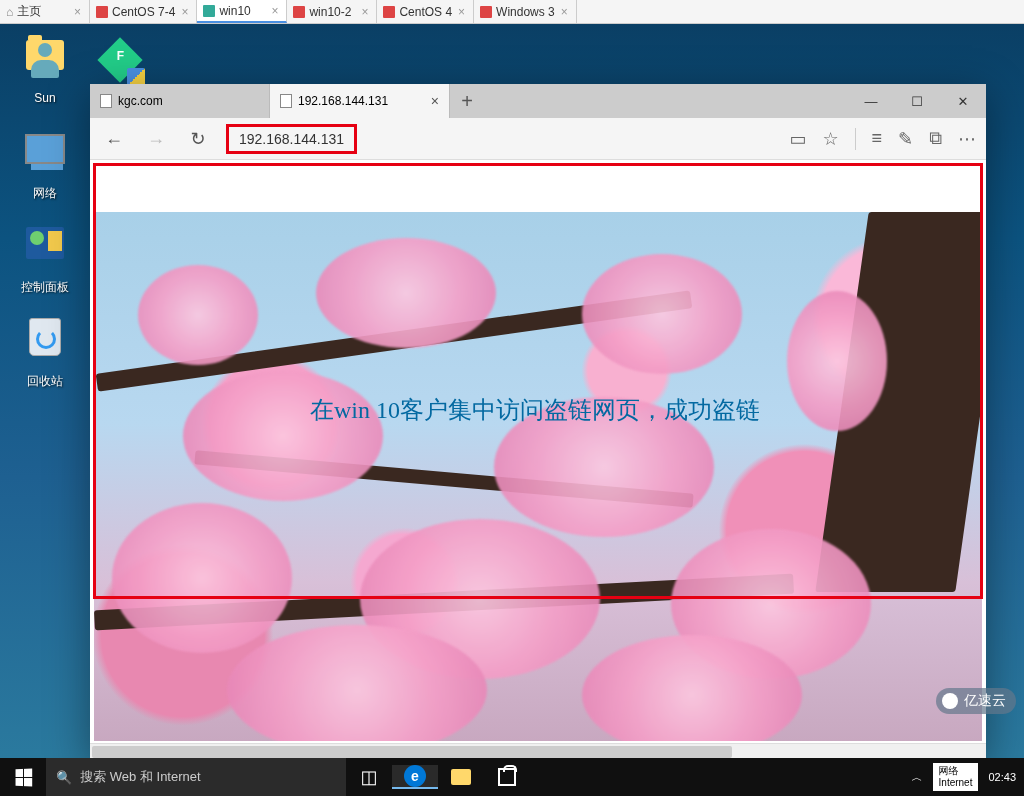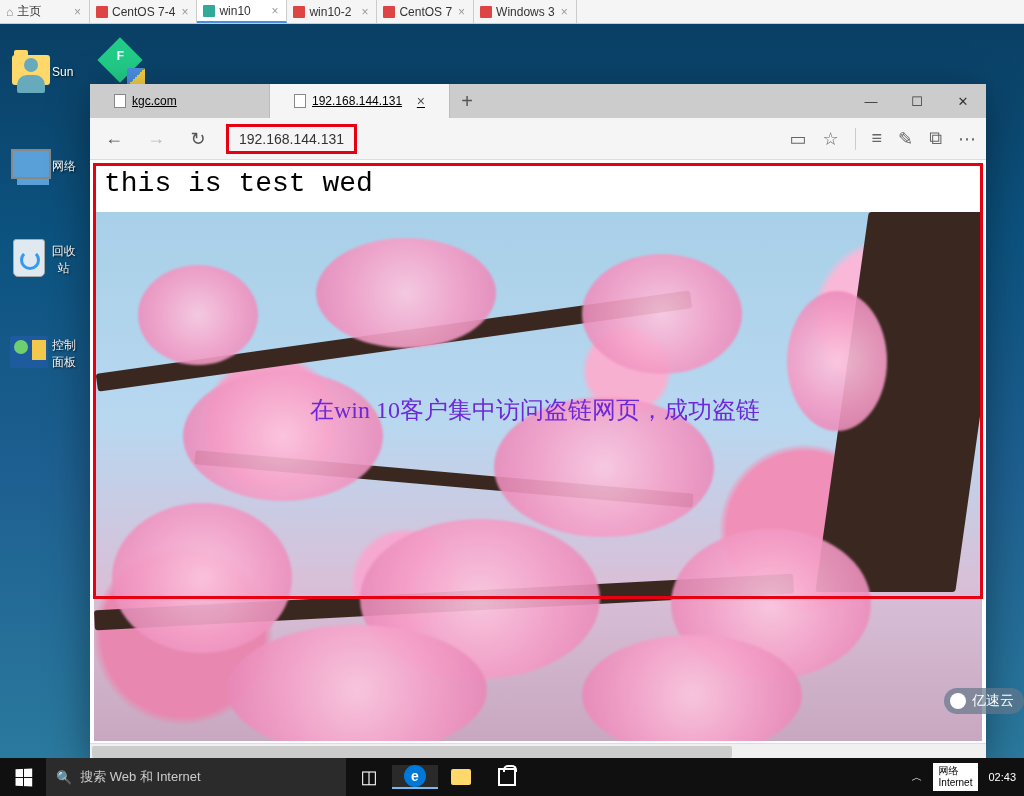--- a/index.html
+++ b/index.html
@@ -14,21 +14,21 @@
     .vm-tabs { height: 24px; background: #f5f5f5; display: flex; align-items: stretch; border-bottom: 1px solid #ccc; }
     .vm-tab { display: flex; align-items: center; gap: 4px; padding: 0 6px; border-right: 1px solid #ccc; font-size: 12px; color: #333; position: relative; min-width: 90px; }
     .vm-tab.active { background: #fff; border-bottom: 2px solid #4a90e2; }
     .vm-tab .icon-home { color: #888; }
     .vm-tab .icon-vm { width: 12px; height: 12px; background: #d44; border-radius: 1px; display: inline-block; }
     .vm-tab .icon-vm.on { background: #3a9; }
     .vm-tab .close { margin-left: auto; color: #999; padding: 0 2px; }
     
     .desktop { position: absolute; top: 24px; left: 0; right: 0; bottom: 38px; }
     .desktop-icons { position: absolute; top: 10px; left: 10px; width: 70px; }
-    .d-icon { width: 70px; height: 76px; display: flex; flex-direction: row; align-items: center; justify-content: flex-start; margin-bottom: 18px; }
+    .d-icon { width: 70px; height: 76px; display: flex; flex-direction: column; align-items: center; justify-content: flex-start; margin-bottom: 18px; gap: 11px; }
     .d-icon .glyph { width: 42px; height: 42px; display: flex; align-items: center; justify-content: center; font-size: 30px; margin-bottom: 4px; }
     .d-icon .label { color: #fff; font-size: 12px; text-align: center; text-shadow: 1px 1px 2px rgba(0,0,0,.8); }
     .folder-glyph { background: #ffd86b; border-radius: 3px; width: 38px; height: 30px; position: relative; }
     .folder-glyph::before { content:''; position:absolute; top:-5px; left:2px; width:14px; height:5px; background:#ffd86b; border-radius:2px 2px 0 0; }
     .user-glyph { width:38px; height:38px; position:relative; }
     .user-glyph .head{ width:14px; height:14px; background:#6ab; border-radius:50%; position:absolute; top:3px; left:12px;}
     .user-glyph .body{ width:28px; height:18px; background:#6ab; border-radius:10px 10px 2px 2px; position:absolute; bottom:0; left:5px;}
     .pc-glyph { width:40px; height:30px; background:#5aa0d8; border:2px solid #888; border-radius:2px; position:relative; }
     .pc-glyph::after{content:''; position:absolute; bottom:-8px; left:10px; width:20px; height:6px; background:#999;}
     .net-glyph { width:40px; height:30px; background:#5aa0d8; border:2px solid #888; position:relative;}
@@ -39,21 +39,21 @@
     .cp-glyph::before{content:''; position:absolute; top:4px; left:4px; width:14px; height:14px; background:#6fcf6f; border-radius:50%;}
     .cp-glyph::after{content:''; position:absolute; top:4px; right:2px; width:14px; height:20px; background:#f2c94c;}
     
     .shortcut { position:absolute; top:12px; left:95px; width:50px; height:50px; }
     .shortcut .sq{ width:32px; height:32px; background:#2c8; transform:rotate(45deg); margin:8px auto; position:relative;}
     .shortcut .sq::after{ content:'F'; color:#fff; position:absolute; transform:rotate(-45deg); top:6px; left:10px; font-weight:bold;}
     .shortcut .shield{ position:absolute; bottom:0; right:0; width:18px; height:18px; background:linear-gradient(135deg,#4a90e2 50%,#f5d142 50%); border-radius:2px;}
     
     .browser { position: absolute; top: 60px; left: 90px; width: 896px; height: 675px; background: #fff; box-shadow: 0 10px 40px rgba(0,0,0,.4); display:flex; flex-direction:column; }
     .browser-tabs { height: 34px; background: #ccc; display: flex; align-items: stretch; }
-    .b-tab { display:flex; align-items:center; gap:6px; padding:0 24px; font-size:12px; min-width:180px; border-right:1px solid #bbb; position:relative;text-decoration:underline; }
+    .b-tab { display:flex; align-items:center; gap:6px; padding:0 10px; font-size:12px; min-width:180px; border-right:1px solid #bbb; position:relative; }
     .b-tab.active { background:#f5f5f5; }
     .b-tab .doc-icon{ width:12px; height:14px; border:1px solid #888; background:#fff;}
     .b-tab .x{ margin-left:auto; color:#555; font-size:14px;}
     .new-tab { width:34px; display:flex; align-items:center; justify-content:center; color:#555; font-size:20px;}
     .win-controls{ margin-left:auto; display:flex;}
     .win-btn{ width:46px; display:flex; align-items:center; justify-content:center; color:#333; font-size:13px;}
     .addr-bar{ height:42px; background:#f5f5f5; border-bottom:1px solid #ddd; display:flex; align-items:center; padding:0 10px; gap:14px;}
     .addr-btn{ width:28px; height:28px; display:flex; align-items:center; justify-content:center; color:#555; font-size:18px;}
     .addr-input-wrap{ border:3px solid #e60012; padding:4px 10px; font-size:14px; color:#333; }
     .addr-right{ margin-left:auto; display:flex; gap:16px; align-items:center; color:#666; font-size:18px;}
@@ -72,39 +72,39 @@
         radial-gradient(circle at 90% 20%, #fab8d8 0%, #fab8d8 8%, transparent 9%),
         linear-gradient(180deg, #a8d0e8 0%, #b8d8f0 40%, #d8c0d8 70%, #c8a8c0 100%);
     }
     .branch{ position:absolute; background:#3a2820; border-radius:3px;}
     .b1{ top:0; right:0; width:140px; height:380px; transform:skewX(-8deg);}
     .b2{ top:120px; left:0; width:600px; height:18px; transform:rotate(-8deg);}
     .b3{ top:260px; left:100px; width:500px; height:14px; transform:rotate(5deg);}
     .b4{ top:380px; left:0; width:700px; height:20px; transform:rotate(-3deg);}
     .blossom-layer{ position:absolute; inset:0; }
     .cluster{ position:absolute; border-radius:50%; background:radial-gradient(circle,#fcc8e0 0%,#f5a0c8 50%,#e888b8 90%); filter:blur(1px); opacity:.9;}
-    .annotation{ position:absolute; top:234px; left:220px; color:#6d28d9; font-size:24px; font-family:"Microsoft YaHei"; z-index:6; font-weight:400;}
+    .annotation{ position:absolute; top:234px; left:220px; color:#0369a1; font-size:24px; font-family:"Microsoft YaHei"; z-index:6; font-weight:400;}
     .scroll-h{ position:absolute; bottom:0; left:0; right:0; height:16px; background:#f0f0f0; border-top:1px solid #ddd;}
     .scroll-h .thumb{ position:absolute; left:2px; top:2px; width:640px; height:12px; background:#ccc; border-radius:2px;}
     
     .taskbar{ position:absolute; bottom:0; left:0; right:0; height:38px; background:#101010; display:flex; align-items:stretch; color:#fff;}
     .start{ width:46px; display:flex; align-items:center; justify-content:center;}
     .win-logo{ display:grid; grid-template-columns:8px 8px; grid-template-rows:8px 8px; gap:1px; transform:perspective(40px) rotateY(-12deg);}
     .win-logo div{ background:#fff;}
     .search{ width:300px; background:#2b2b2b; display:flex; align-items:center; padding:0 10px; gap:8px; color:#ccc; font-size:13px;}
     .task-icons{ display:flex; align-items:center;}
     .t-icon{ width:46px; display:flex; align-items:center; justify-content:center; font-size:18px;}
     .t-icon.active{ border-bottom:2px solid #76b9ed; background:#2a2a2a;}
     .edge-icon{ width:22px; height:22px; border-radius:50%; background:#0078d7; display:flex; align-items:center; justify-content:center; color:#fff; font-weight:bold; font-size:14px;}
     .folder-tb{ width:20px; height:16px; background:#ffd86b; border-radius:2px;}
     .store-icon{ width:18px; height:18px; border:2px solid #fff; position:relative;}
     .store-icon::before{content:''; position:absolute; top:-5px; left:3px; width:10px; height:5px; border:2px solid #fff; border-bottom:none; border-radius:5px 5px 0 0;}
     .tray{ margin-left:auto; display:flex; align-items:center; gap:10px; padding-right:8px; font-size:11px;}
     .tray-box{ background:#fff; color:#000; padding:2px 6px; font-size:10px; line-height:12px; text-align:left;}
-    .watermark{ position:absolute; right:0; bottom:44px; color:#fff; font-size:14px; background:rgba(100,120,140,.7); padding:4px 10px 4px 28px; border-radius:14px;}
+    .watermark{ position:absolute; right:8px; bottom:44px; color:#fff; font-size:14px; background:rgba(100,120,140,.7); padding:4px 10px 4px 28px; border-radius:14px;}
     .watermark::before{ content:''; position:absolute; left:6px; top:5px; width:16px; height:16px; border-radius:50%; background:#fff;}
   </style>
 </head>
 <body>
 
 <div class="vm-tabs">
   <div class="vm-tab">
     <span class="icon-home">⌂</span>
     <span>主页</span>
     <span class="close">×</span>
@@ -119,21 +119,21 @@
     <span>win10</span>
     <span class="close">×</span>
   </div>
   <div class="vm-tab">
     <span class="icon-vm"></span>
     <span>win10-2</span>
     <span class="close">×</span>
   </div>
   <div class="vm-tab">
     <span class="icon-vm"></span>
-    <span>CentOS 7</span>
+    <span>CentOS 4</span>
     <span class="close">×</span>
   </div>
   <div class="vm-tab">
     <span class="icon-vm"></span>
     <span>Windows 3</span>
     <span class="close">×</span>
   </div>
 </div>
 
 <div class="desktop">
@@ -154,31 +154,31 @@
       <div class="label">Sun</div>
     </div>
     <div class="d-icon">
       <div class="glyph">
           <div class="net-glyph"></div>
         </div>
       <div class="label">网络</div>
     </div>
     <div class="d-icon">
       <div class="glyph">
+          <div class="cp-glyph"></div>
+        </div>
+      <div class="label">控制面板</div>
+    </div>
+    <div class="d-icon">
+      <div class="glyph">
           <div class="bin-glyph">
             <div class="recycle"></div>
           </div>
         </div>
       <div class="label">回收站</div>
-    </div>
-    <div class="d-icon">
-      <div class="glyph">
-          <div class="cp-glyph"></div>
-        </div>
-      <div class="label">控制面板</div>
     </div>
   </div>
 
   <div class="browser">
     <div class="browser-tabs">
       <div class="b-tab">
         <span class="doc-icon"></span>
         <span>kgc.com</span>
       </div>
       <div class="b-tab active">
@@ -205,21 +205,20 @@
         <span>☆</span>
         <span class="sep"></span>
         <span>≡</span>
         <span>✎</span>
         <span>⧉</span>
         <span>⋯</span>
       </div>
     </div>
     <div class="page">
       <div class="red-box"></div>
-      <div class="page-text">this is test wed</div>
       <div class="page-img">
         <div class="branch b1"></div>
           <div class="branch b2"></div>
           <div class="branch b3"></div>
           <div class="branch b4"></div>
         <div class="blossom-layer">
           <div class="cluster" style="top:10%;left:5%;width:120px;height:100px"></div>
           <div class="cluster" style="top:5%;left:25%;width:180px;height:110px"></div>
           <div class="cluster" style="top:8%;left:55%;width:160px;height:120px"></div>
           <div class="cluster" style="top:30%;left:10%;width:200px;height:130px"></div>

